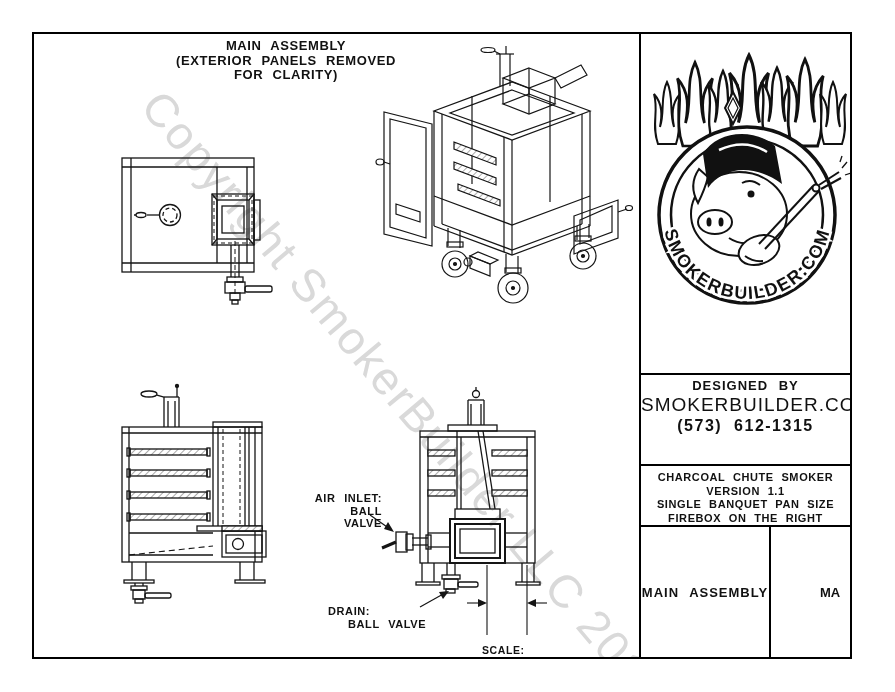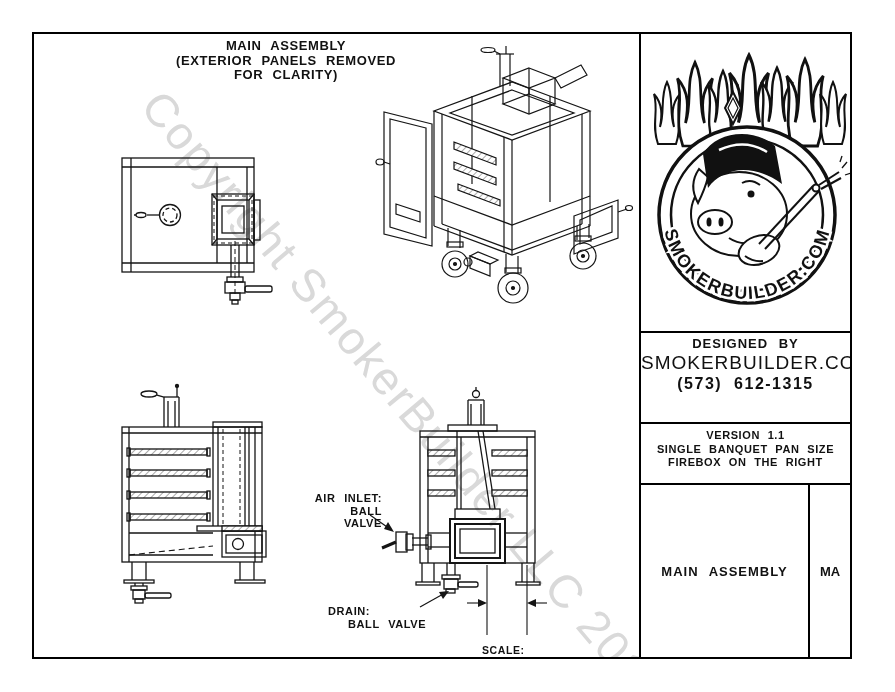--- a/index.html
+++ b/index.html
@@ -16,29 +16,29 @@
   .lbl{font-size:11px;line-height:12.5px;}
   .lbl-air{left:249px;top:458px;width:99px;text-align:right;}
   .lbl-drain{left:294px;top:571px;}
   .lbl-drain .indent{padding-left:20px;}
   .lbl-scale{left:448px;top:610px;font-size:10.5px;}
   
   .sidebar{position:absolute;left:605px;top:0;bottom:0;width:211px;border-left:2px solid #000;box-sizing:border-box;display:flex;flex-direction:column;background:#fff;z-index:3;}
   .cell-logo{height:297px;overflow:hidden;position:relative;}
   .cell-promo{height:134px;border-top:2px solid #000;box-sizing:border-box;}
   .promo-box{margin:6px 9px;border:2px solid #45e0e0;padding:2px 6px;color:#2222cc;font-size:18.5px;line-height:22px;cursor:pointer;}
-  .cell-designed{height:91px;border-top:2px solid #000;box-sizing:border-box;text-align:center;}
+  .cell-designed{height:91px;border-top:2px solid #000;box-sizing:border-box;text-align:center;margin-top:42px;}
   .designed-heading{font-size:13px;font-weight:700;letter-spacing:1px;word-spacing:6px;margin-top:3px;}
   .designed-company{font-size:19px;letter-spacing:1px;margin-top:1px;}
   .designed-phone{font-size:16px;font-weight:700;letter-spacing:1.5px;word-spacing:6px;margin-top:1px;}
   .legal{font-size:7.5px;font-weight:700;letter-spacing:.2px;word-spacing:2px;line-height:9.5px;margin-top:3px;}
   .cell-spec{height:61px;border-top:2px solid #000;box-sizing:border-box;text-align:center;font-size:11px;font-weight:700;letter-spacing:.6px;word-spacing:4px;line-height:13.5px;padding-top:5px;}
   .cell-footer{flex:1;border-top:2px solid #000;box-sizing:border-box;display:flex;}
   .footer-title{flex:1;display:flex;align-items:center;justify-content:center;font-size:13px;font-weight:700;letter-spacing:1px;word-spacing:6px;}
-  .footer-code{width:40px;border-left:2px solid #000;display:flex;align-items:center;justify-content:center;font-size:13px;font-weight:700;}
+  .footer-code{width:40px;border-left:2px solid #000;display:flex;align-items:center;justify-content:center;font-size:13px;font-weight:700;padding-left:39px;}
 </style>
 </head>
 <body>
 
 <div class="sheet">
 
   <div class="watermark">Copyright SmokerBuilder LLC 2015</div>
 
   <svg class="canvas" width="816" height="623" viewBox="0 0 816 623">
     <defs>
@@ -371,20 +371,21 @@
     </div>
 
 
     <div class="cell-designed">
       <div class="designed-heading">DESIGNED BY</div>
       <div class="designed-company">SMOKERBUILDER.COM</div>
       <div class="designed-phone">(573) 612-1315</div>
     </div>
 
     <div class="cell-spec">
+      <div>CHARCOAL CHUTE SMOKER</div>
       <div>VERSION 1.1</div>
       <div>SINGLE BANQUET PAN SIZE</div>
       <div>FIREBOX ON THE RIGHT</div>
     </div>
 
     <div class="cell-footer">
       <div class="footer-title">MAIN ASSEMBLY</div>
       <div class="footer-code">MA</div>
     </div>
 

